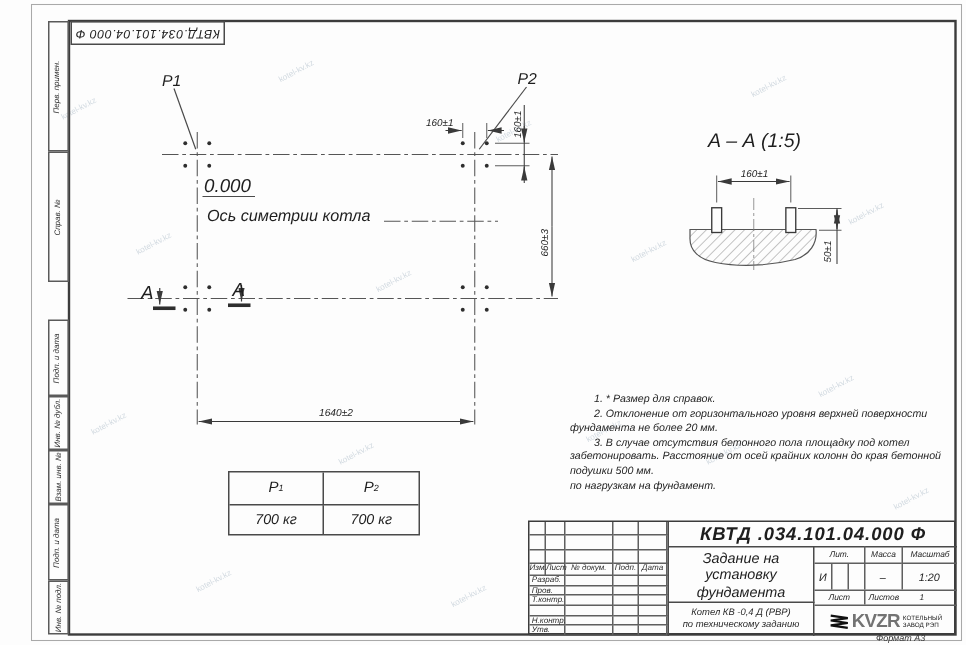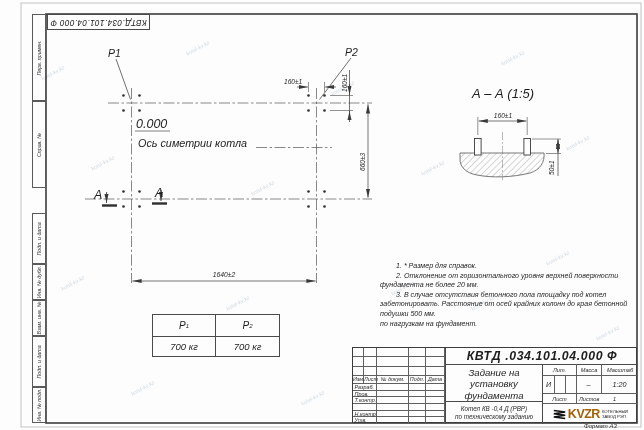--- a/index.html
+++ b/index.html
@@ -59,21 +59,21 @@
   .lit-area{position:absolute;left:97px;top:16px;width:95px;height:60px;font-size:5.6px;}
   .lit-area .hcell{position:absolute;top:0;height:12px;display:flex;align-items:center;justify-content:center;
                    border-bottom:1px solid #5f5f5f;box-sizing:border-box;}
   .vrow{position:absolute;left:0;top:12px;width:95px;height:18px;border-bottom:1px solid #5f5f5f;box-sizing:border-box;}
   .vcell{position:absolute;top:0;height:17px;display:flex;align-items:center;justify-content:center;font-size:7.2px;}
   .subdiv{position:absolute;top:0;height:17px;border-right:1px solid #5f5f5f;}
   .srow{position:absolute;left:0;top:30px;width:95px;height:10px;border-bottom:1px solid #5f5f5f;box-sizing:border-box;}
   .srow .scell{position:absolute;top:0;height:9px;display:flex;align-items:center;}
   .logo-row{position:absolute;left:0;top:40px;width:95px;height:20px;display:flex;align-items:center;
             justify-content:center;gap:2px;font-style:normal;}
-  .kvzr{font-weight:bold;font-size:12.5px;letter-spacing:-.5px;color:#a16207;font-style:normal;}
+  .kvzr{font-weight:bold;font-size:12.5px;letter-spacing:-.5px;color:#737373;font-style:normal;}
   .logo-cap{display:flex;flex-direction:column;font-size:4.2px;line-height:5px;color:#222;font-style:normal;}
   #fmt{position:absolute;left:584px;top:423px;font-size:6px;font-style:italic;color:#333;}
 </style>
 </head>
 <body>
 
 <div id="sheet">
 
   <div>
     <span class="wm" style="left:40px;top:70px">kotel-kv.kz</span>

